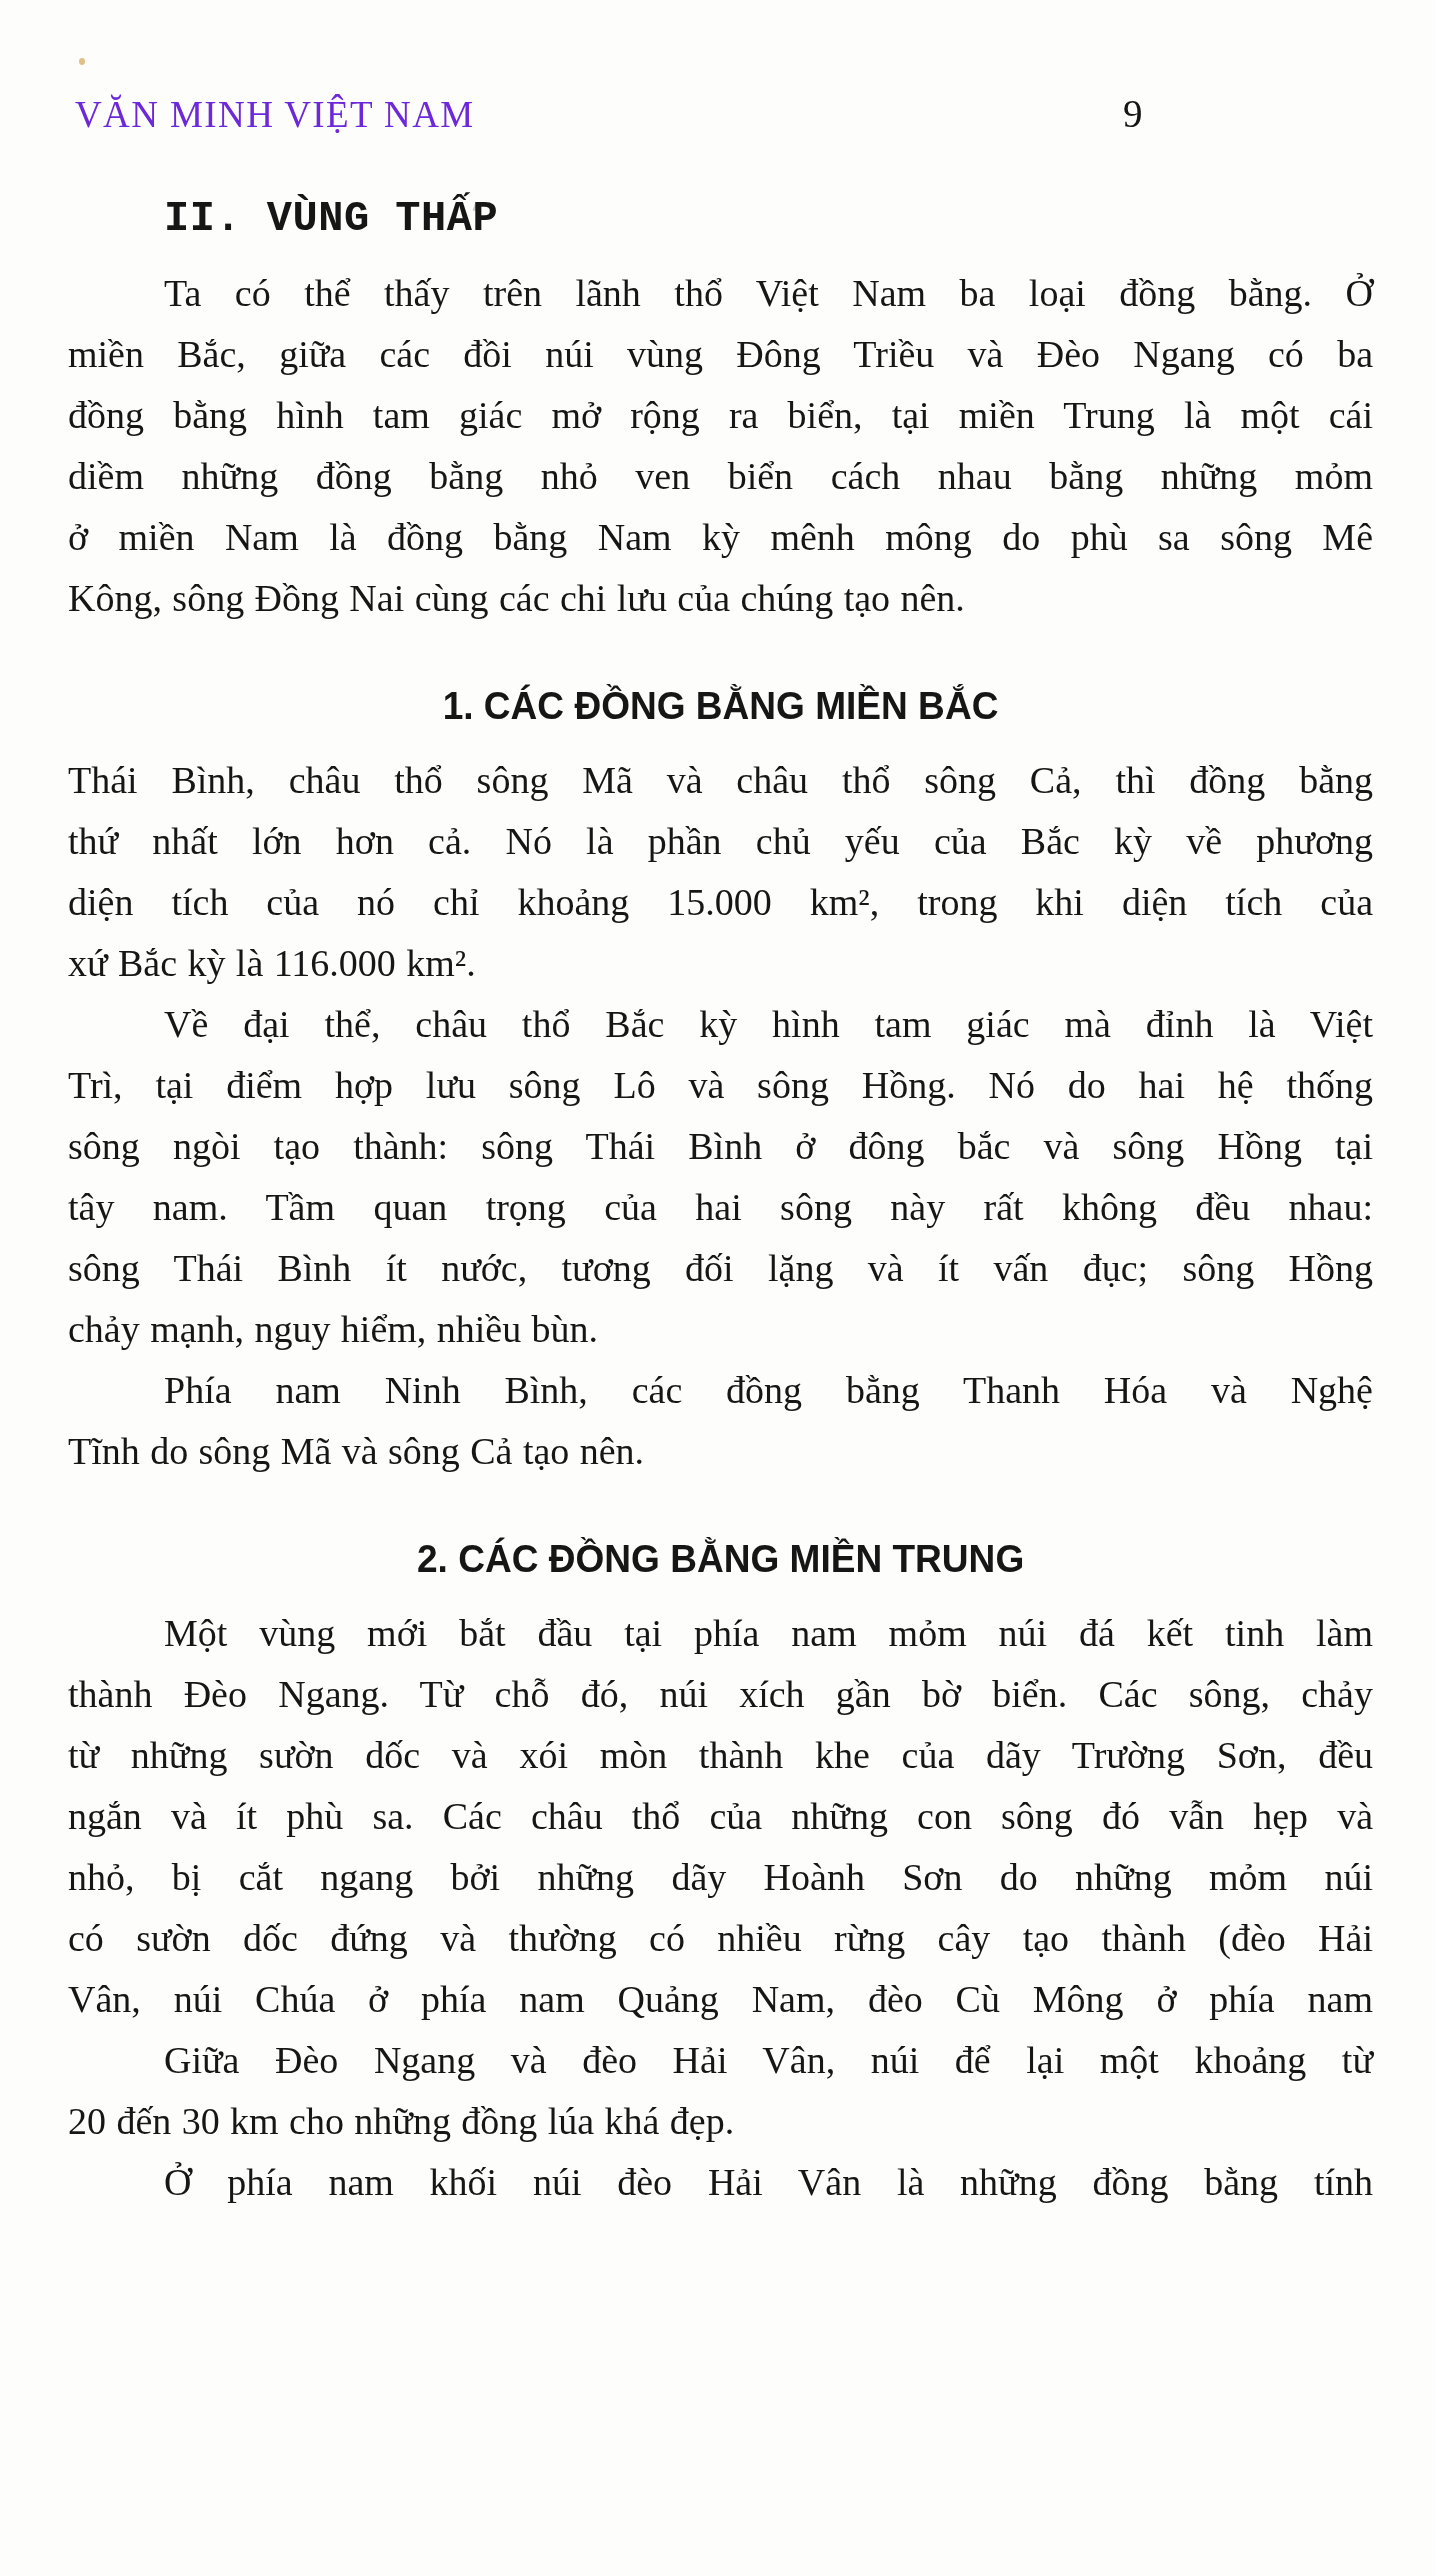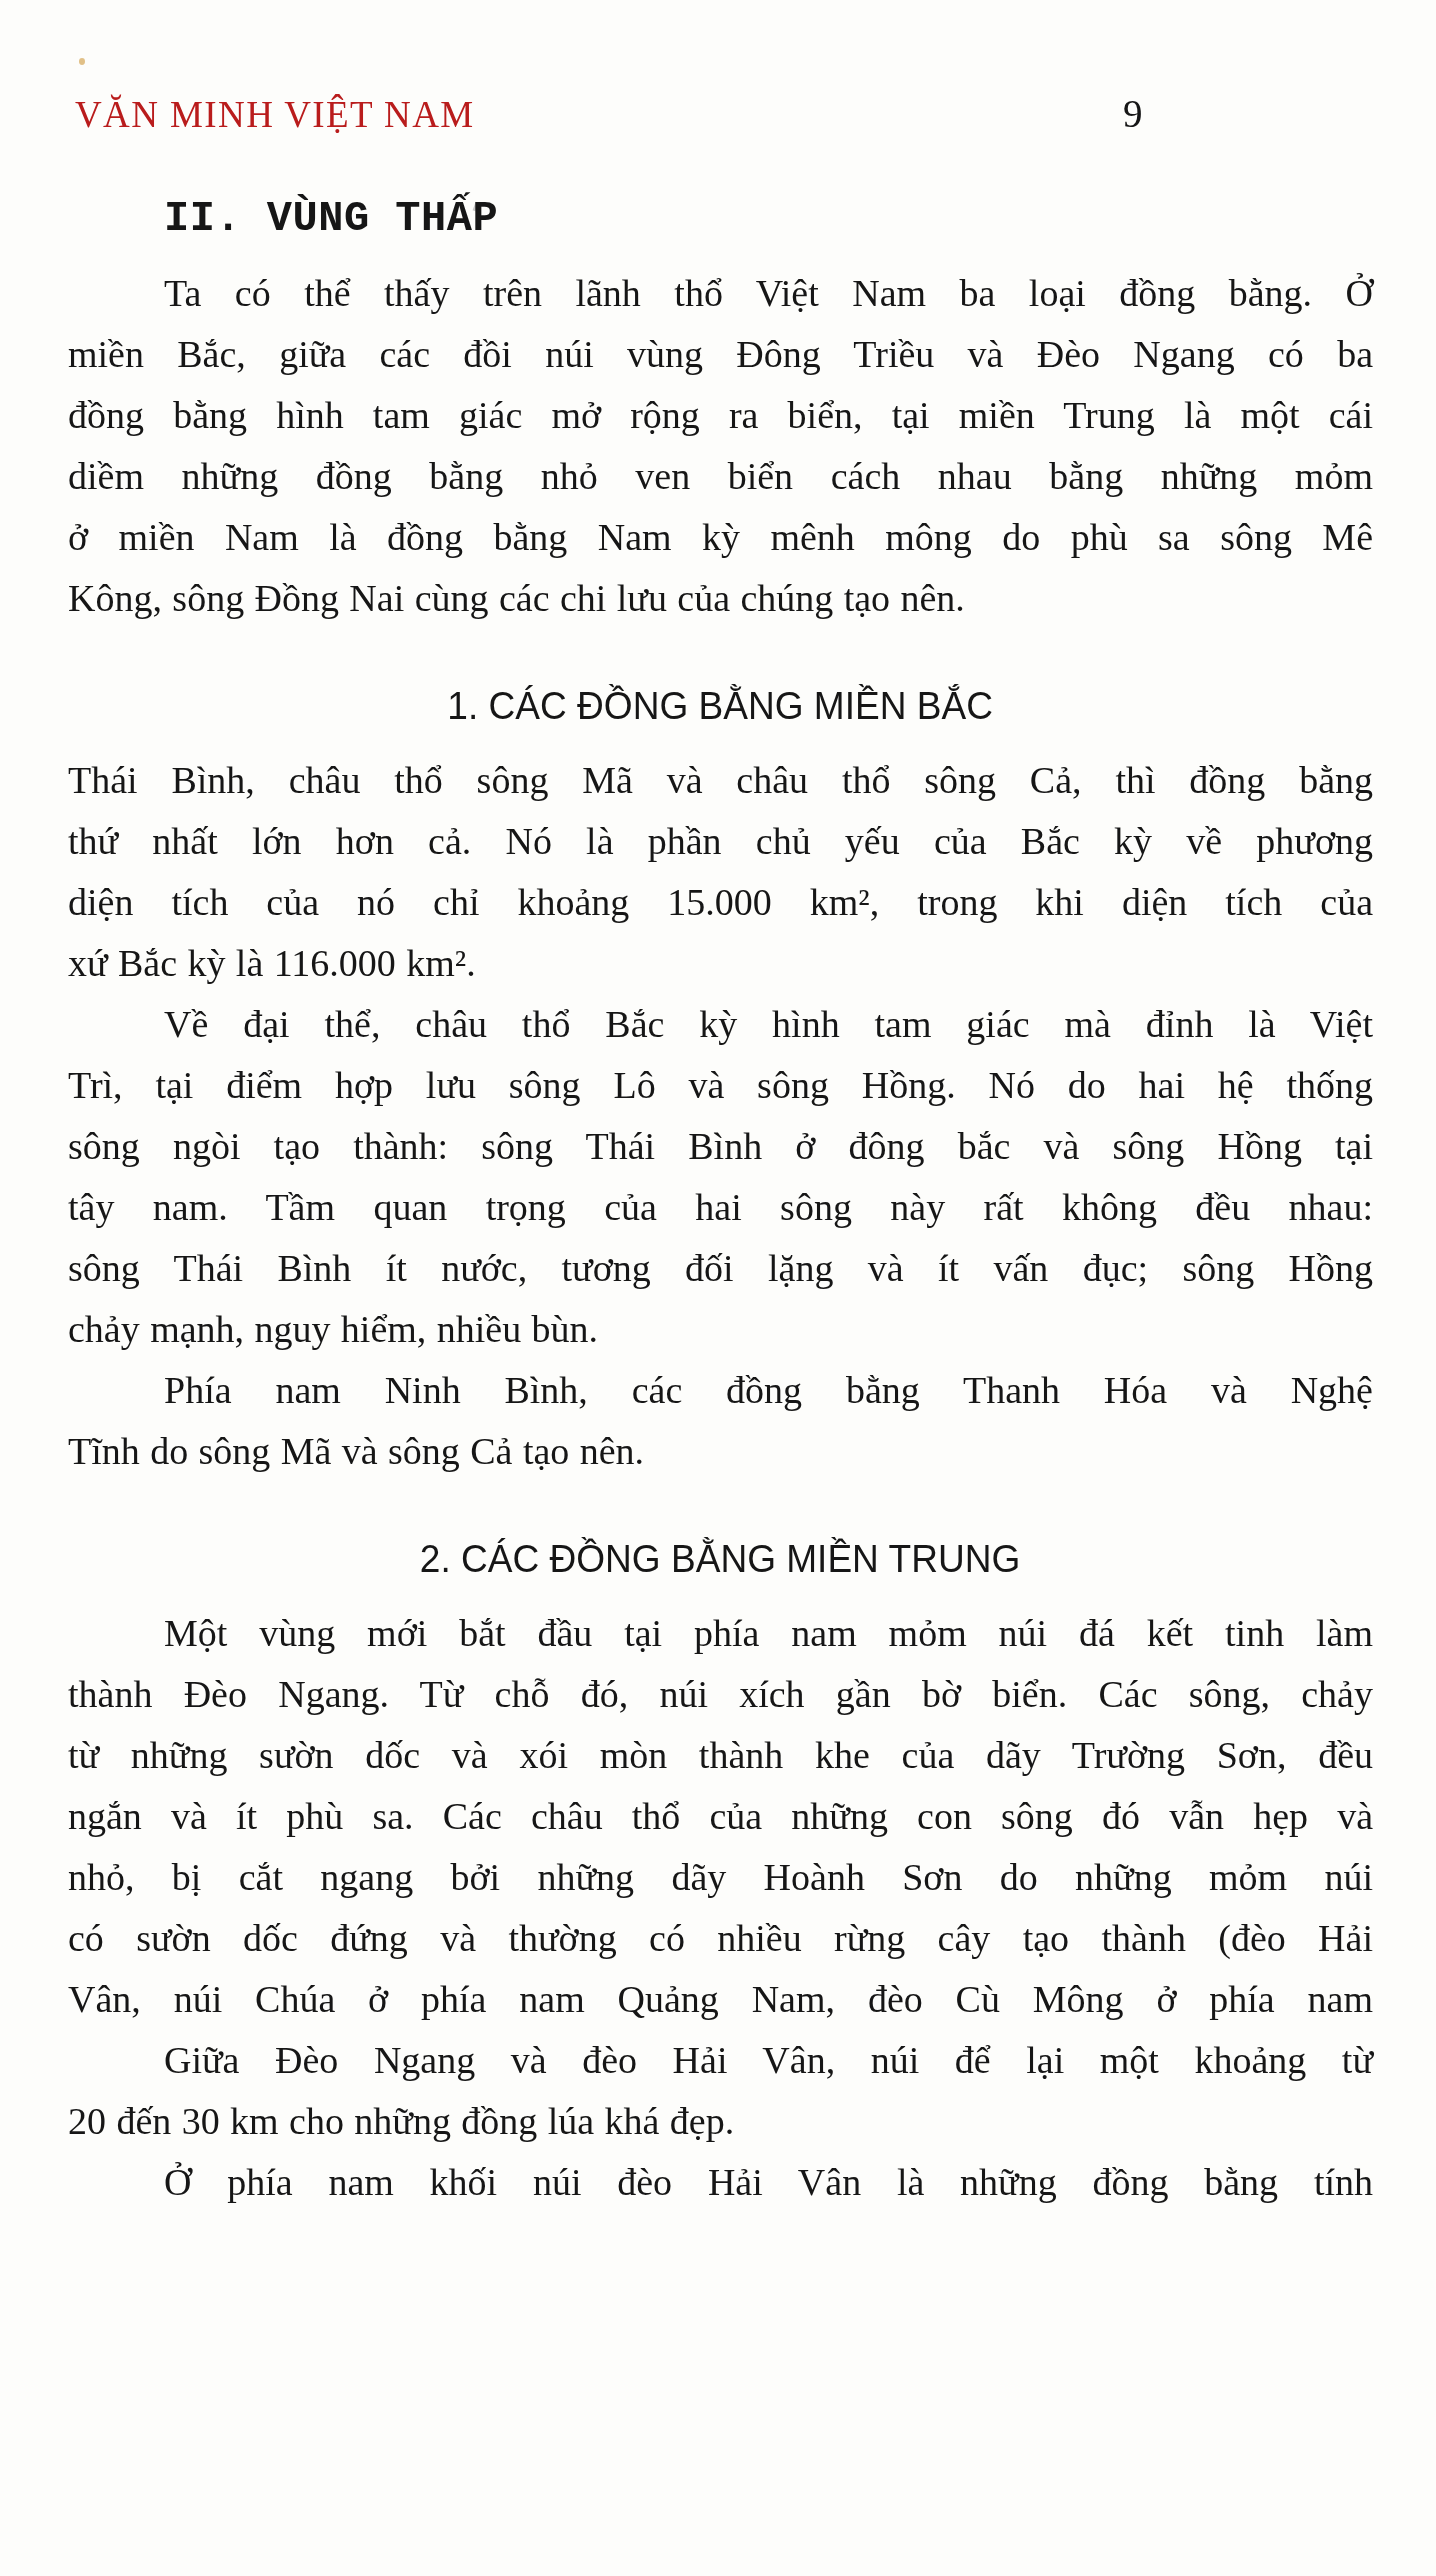--- a/index.html
+++ b/index.html
@@ -41,21 +41,21 @@
   .running-header {
     position: absolute;
     top: 93px;
     left: 75px;
     right: 0;
     height: 51px;
   }
   .running-title {
     font-size: 37px;
     letter-spacing: 1.4px;
-    color: #b91c1c;
+    color: #6d28d9;
   }
   .page-number {
     position: absolute;
     left: 1048px;
     top: -1.8px;
     font-size: 39px;
   }
   .content {
     position: absolute;
     top: 191px;
@@ -68,21 +68,21 @@
     font-size: 42px;
     line-height: 57px;
     font-weight: bold;
     font-family: Liberation Mono, monospace;
     letter-spacing: 0.5px;
   }
   .h-sub {
     margin: 50px 0 18.4px 0;
     font-size: 39px;
     line-height: 53px;
-    font-weight: normal;
+    font-weight: bold;
     text-align: center;
     font-family: "Liberation Sans", "DejaVu Sans", sans-serif;
     letter-spacing: 0;
   }
   .h-sub .condensed {
     display: inline-block;
     transform: scaleX(0.95);
     transform-origin: center;
   }
   .para { margin: 0; }

